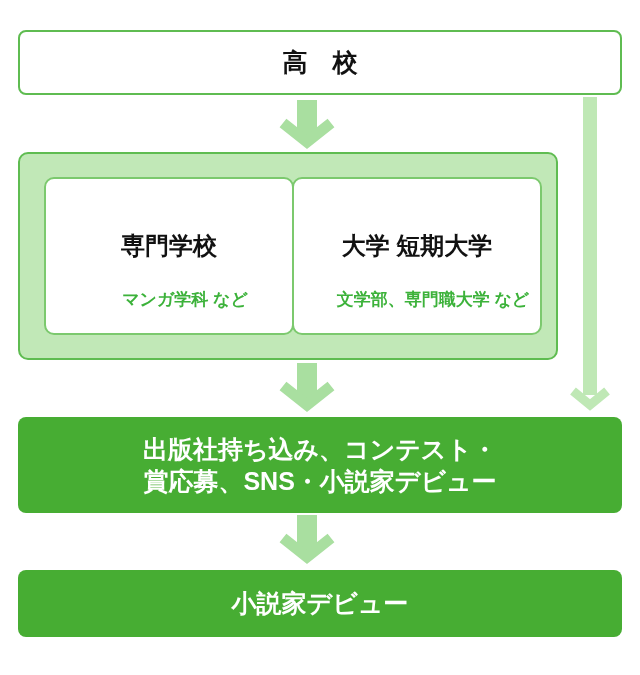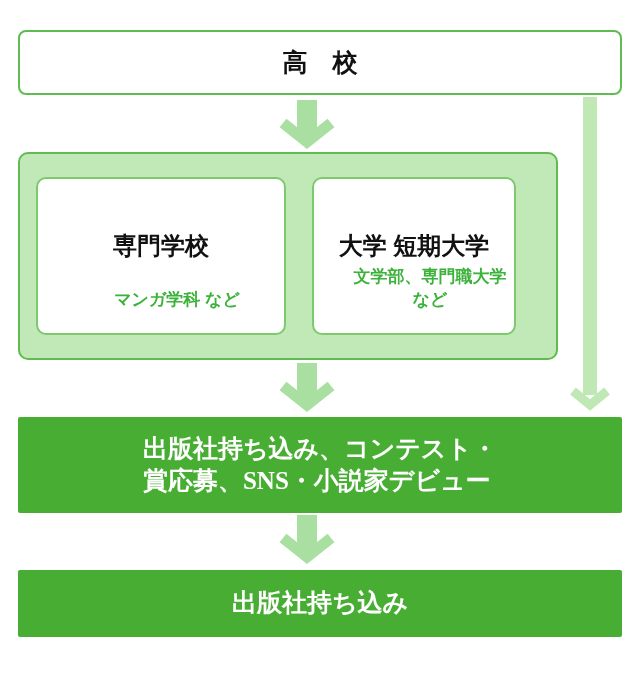--- a/index.html
+++ b/index.html
@@ -14,21 +14,21 @@
     height: 675px;
     background: #ffffff;
     overflow: hidden;
   }
   .box {
     position: absolute;
     box-sizing: border-box;
     display: flex;
     align-items: center;
     justify-content: center;
-    font-family: Liberation Serif, serif;
+    text-align: center;
   }
   
   .outline-box {
     background: #ffffff;
     border: 2px solid #5fbc51;
     border-radius: 8px;
     color: #111111;
     font-size: 25px;
     font-weight: bold;
   }
@@ -46,22 +46,22 @@
   }
   .inner-box {
     position: absolute;
     box-sizing: border-box;
     background: #ffffff;
     border: 2px solid #7cc96e;
     border-radius: 10px;
     top: 23px;
     height: 158px;
   }
-  .inner-box-left  { left: 16px;  width: 250px; }
-  .inner-box-right { left: 292px; width: 204px; }
+  .inner-box-left  { left: 24px;  width: 250px; }
+  .inner-box-right { left: 272px; width: 250px; }
   .inner-title {
     position: absolute;
     left: 0; right: 0;
     top: 28px;
     height: 78px;
     display: flex;
     flex-direction: column;
     align-items: center;
     justify-content: center;
     color: #111111;
@@ -77,21 +77,21 @@
     color: #3cb23a;
     font-size: 17px;
     font-weight: bold;
     text-align: center;
     margin-left: 32px;
   }
 
   
   .solid-box {
     background: #47ad33;
-    border-radius: 2px;
+    border-radius: 8px;
     color: #ffffff;
     font-weight: bold;
     font-size: 25px;
     line-height: 1.3;
   }
   .submission-box { left: 18px; top: 417px; width: 604px; height: 96px; }
   .debut-box      { left: 18px; top: 570px; width: 604px; height: 67px; }
 
   .arrow {
     position: absolute;
@@ -162,16 +162,16 @@
   </div>
 
   <div class="arrow arrow-3">
     <svg width="56" height="52" viewBox="0 0 56 52" aria-hidden="true">
       <rect x="18" y="0" width="20" height="36" fill="#a9dfa0"></rect>
       <path d="M4 23 L28 42 L52 23" stroke="#a9dfa0" stroke-width="11" fill="none"></path>
     </svg>
   </div>
 
   <div class="box solid-box debut-box">
-    <span>出版社持ち込み</span>
+    <span>小説家デビュー</span>
   </div>
 
 </div>
 
 </body></html>

